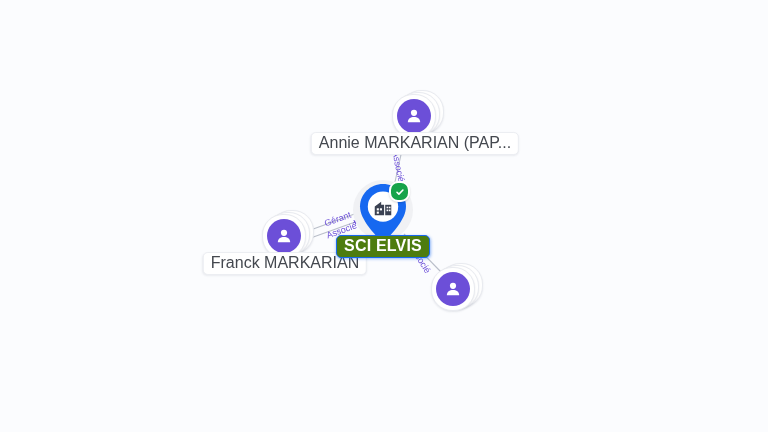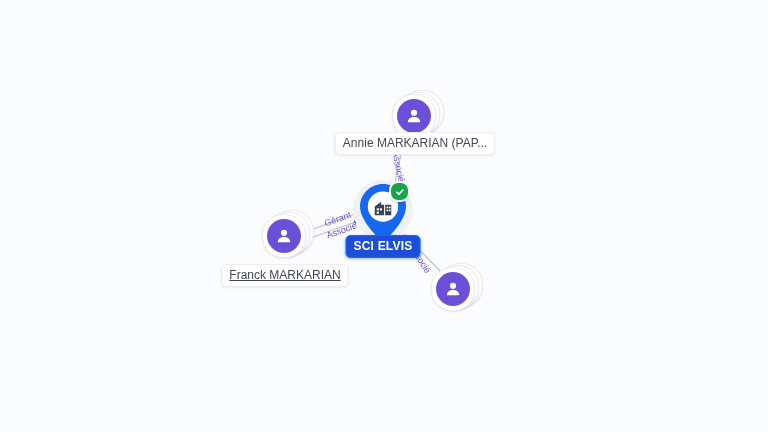--- a/index.html
+++ b/index.html
@@ -94,31 +94,31 @@
     align-items: center;
     justify-content: center;
     box-shadow: 0 1px 2px rgba(0,0,0,0.15);
   }
 
   
   .node-label {
     position: absolute;
     transform: translateX(-50%);
     white-space: nowrap;
-    font-size: 12px;
+    font-size: 16px;
     line-height: 16px;
     padding: 2px 7px 3px 7px;
     border-radius: 5px;
     background: #ffffff;
     color: #44484f;
     border: 1px solid #eceef2;
     box-shadow: 0 1px 2px rgba(40,50,80,0.08);
   }
   .node-label.selected {
-    background: #1d4ed8;
+    background: #4d7c0f;
     color: #ffffff;
     border: 1px solid #1668f0;
     font-weight: bold;
     letter-spacing: 0.2px;
     box-shadow: 0 1px 3px rgba(22,104,240,0.45);
   }
 
   
   .edge-label {
     position: absolute;
@@ -180,21 +180,21 @@
       <div class="stack-card c1">
         <div class="avatar-circle">
           <svg width="20" height="20" viewBox="0 0 24 24" fill="#ffffff">
             <circle cx="12" cy="8.2" r="3.7"></circle>
             <path d="M4.6 19.4c0-4.1 3.3-6.2 7.4-6.2s7.4 2.1 7.4 6.2z"></path>
           </svg>
         </div>
       </div>
     </div>
   </div>
-  <div class="node-label" style="left:285px; top:264px;text-decoration:underline;">Franck MARKARIAN</div>
+  <div class="node-label" style="left:285px; top:252px;">Franck MARKARIAN</div>
 
   <div class="node" style="left:454px; top:290px;">
     <div class="person-stack">
       <div class="stack-card c3"></div>
       <div class="stack-card c2"></div>
       <div class="stack-card c1">
         <div class="avatar-circle">
           <svg width="20" height="20" viewBox="0 0 24 24" fill="#ffffff">
             <circle cx="12" cy="8.2" r="3.7"></circle>
             <path d="M4.6 19.4c0-4.1 3.3-6.2 7.4-6.2s7.4 2.1 7.4 6.2z"></path>

